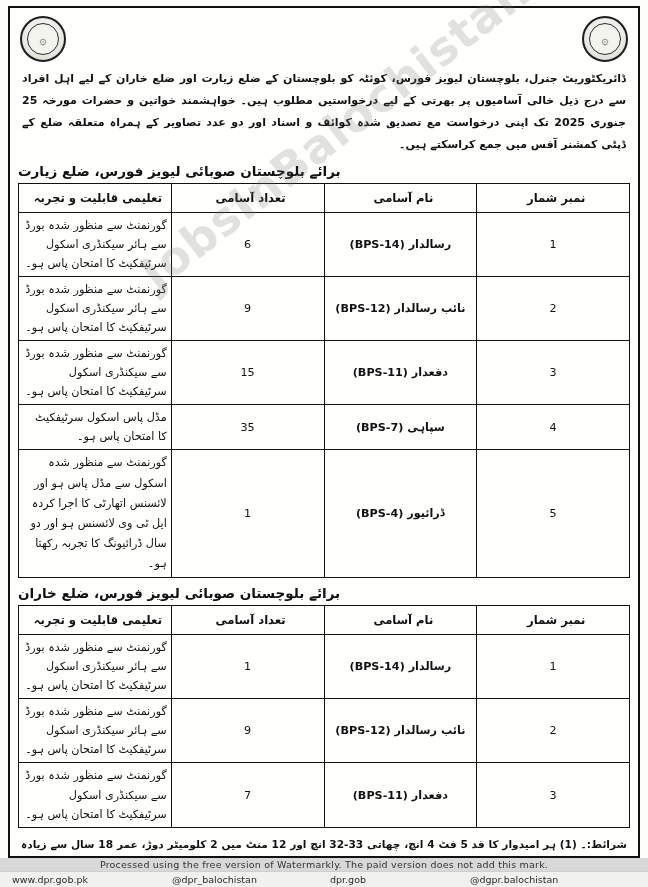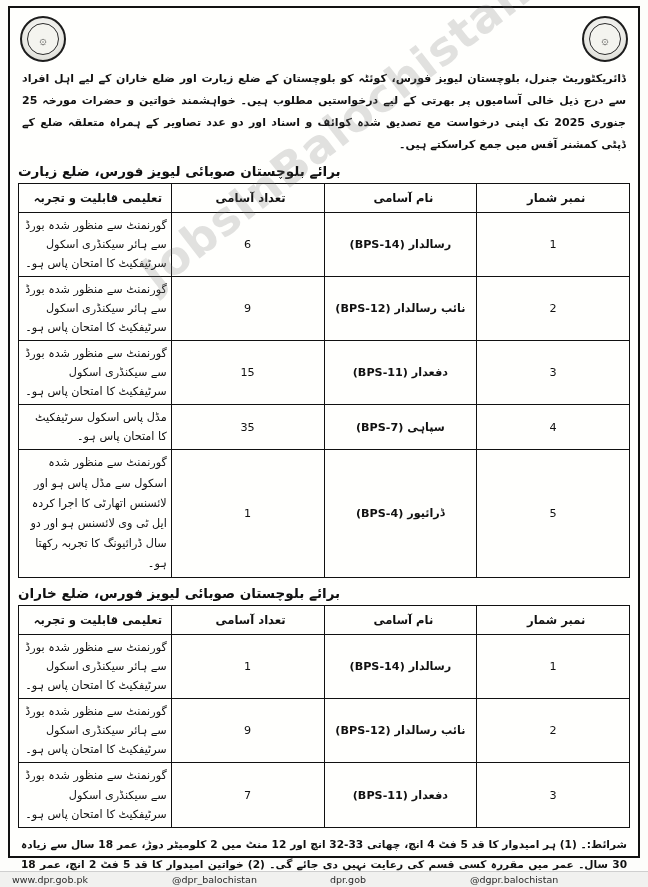--- a/index.html
+++ b/index.html
@@ -279,20 +279,21 @@
     </table>
 
     <div class="cond">
       <span>شرائط:۔</span>
       <span>(1) ہر امیدوار کا قد 5 فٹ 4 انچ، چھاتی 33-32 انچ اور 12 منٹ میں 2 کلومیٹر دوڑ، عمر 18 سال سے زیادہ 30 سال۔ عمر میں مقررہ کسی قسم کی رعایت نہیں دی جائے گی۔ (2) خواتین امیدوار کا قد 5 فٹ 2 انچ، عمر 18 سال سے زیادہ 30 سال۔ عمر میں مقررہ کسی قسم کی رعایت نہیں دی جائے گی۔ (3) پہلے سے حاضر سروس ملازمین (جن کی عمر 18 سے 30 سال کے درمیان ہو) کو اپنے محکمہ سے NOC درخواست کے ساتھ منسلک کرنا ہوگا۔ (4) ہر امیدوار ایک سے زیادہ آسامیوں کے لیے الگ الگ درخواست جمع کرائے۔ (5) نامکمل، غیر تصدیق شدہ اور مقررہ تاریخ کے بعد موصول ہونے والی درخواستیں زیرِ غور نہیں لائی جائیں گی۔ (6) دفتری جانچ پڑتال کے بعد اہل امیدواروں کو ٹیسٹ/انٹرویو کی تاریخ سے بذریعہ اخبار/اطلاع مطلع کیا جائے گا۔ (7) ٹیسٹ/انٹرویو کے وقت امیدوار اپنے اصل تعلیمی اسناد، کمپیوٹرائزڈ شناختی کارڈ، ڈومیسائل، لوکل اور تمام اصل دستاویزات بمعہ تصدیق شدہ کاپیاں ہمراہ لائیں۔ (8) غلط معلومات اور جعلی اسناد پیش کرنے والوں کے خلاف قانونی کارروائی عمل میں لائی جائے گی۔ (9) آسامیوں کی تعداد میں کمی بیشی کی جا سکتی ہے۔ (10) تحریری امتحان اور زبانی انٹرویو کے لیے آنے والوں کو کسی بھی قسم کا سفری خرچ ادا نہیں کیا جائے گا۔ (11) امیدوار متعلقہ ضلع اور صوبہ بلوچستان کا مستقل رہائشی ہونا ضروری ہے۔</span>
     </div>
 
     <div class="wm">JobsInBalochistan.com</div>
   </div>
 
+  <div class="wmk-bar">Processed using the free version of Watermarkly. The paid version does not add this mark.</div>
 
   <div class="bottom-strip">
     <div class="bs-item bs-1">www.dpr.gob.pk</div>
     <div class="bs-item bs-2">@dpr_balochistan</div>
     <div class="bs-item bs-3">dpr.gob</div>
     <div class="bs-item bs-4">@dgpr.balochistan</div>
   </div>
 
 </div>
 

